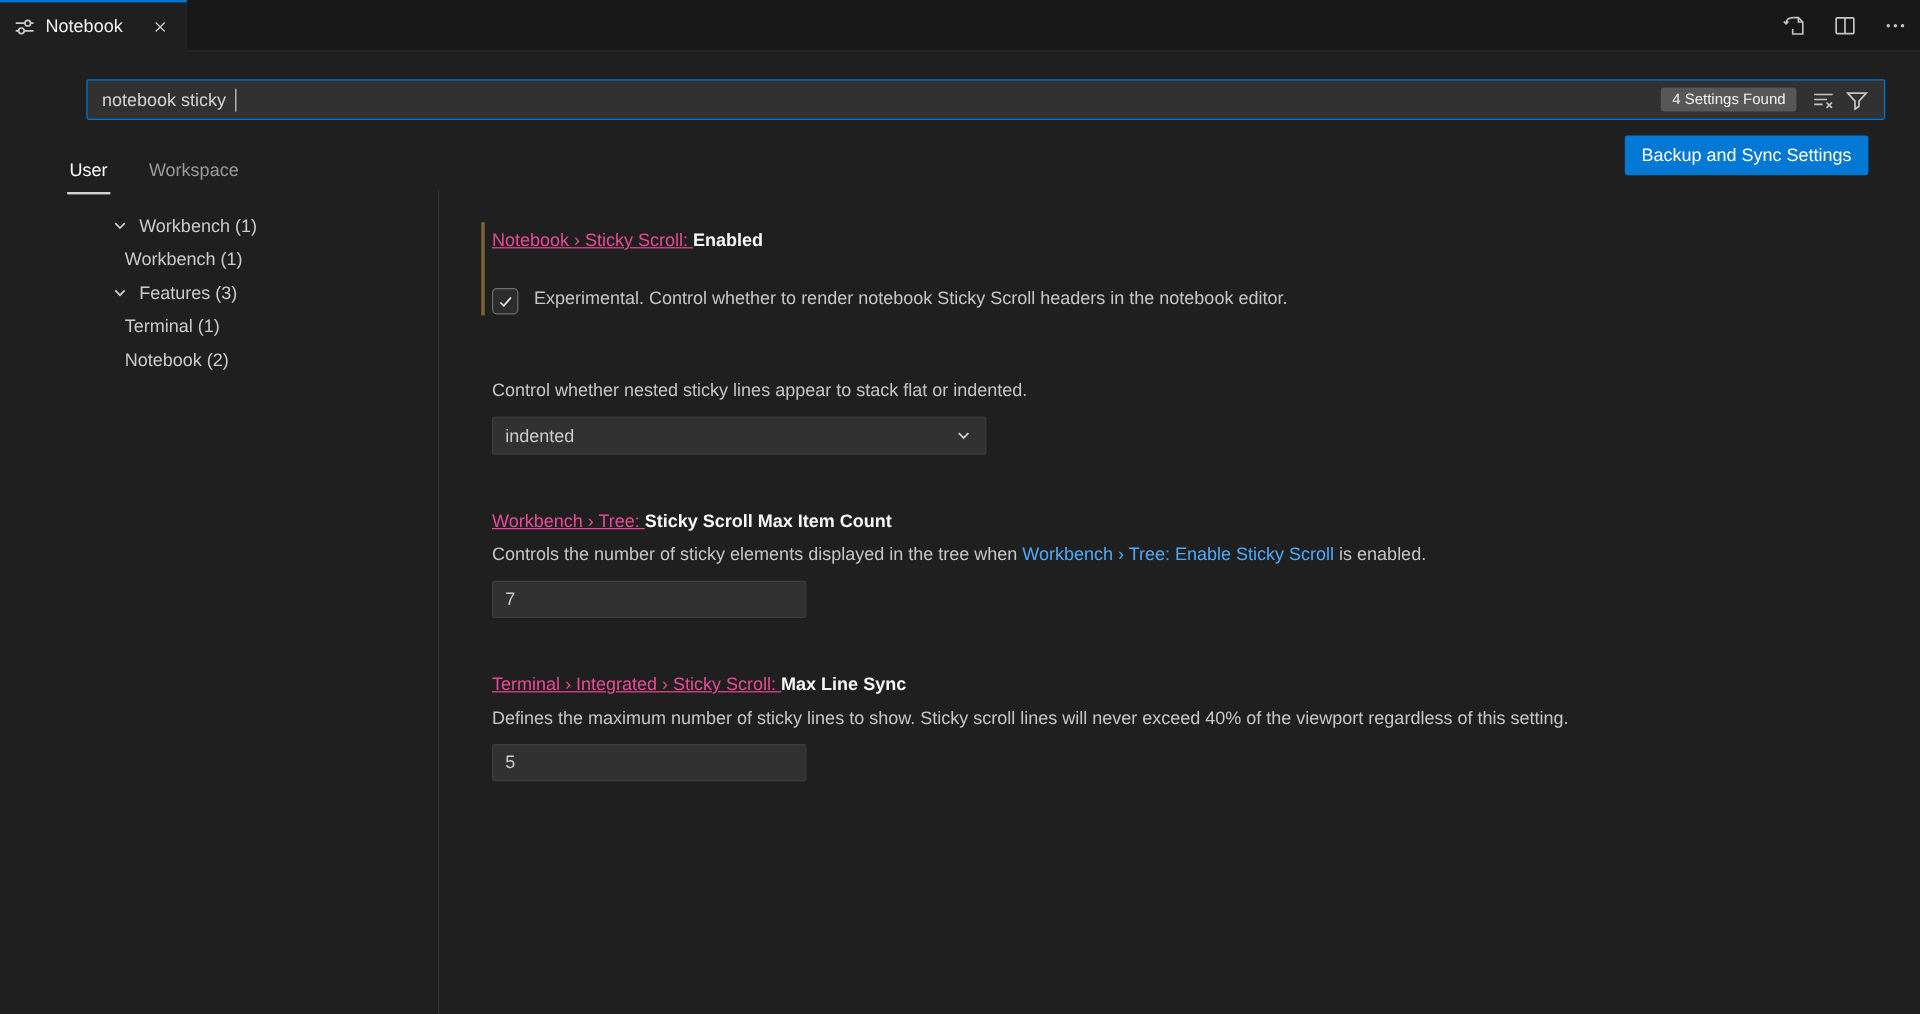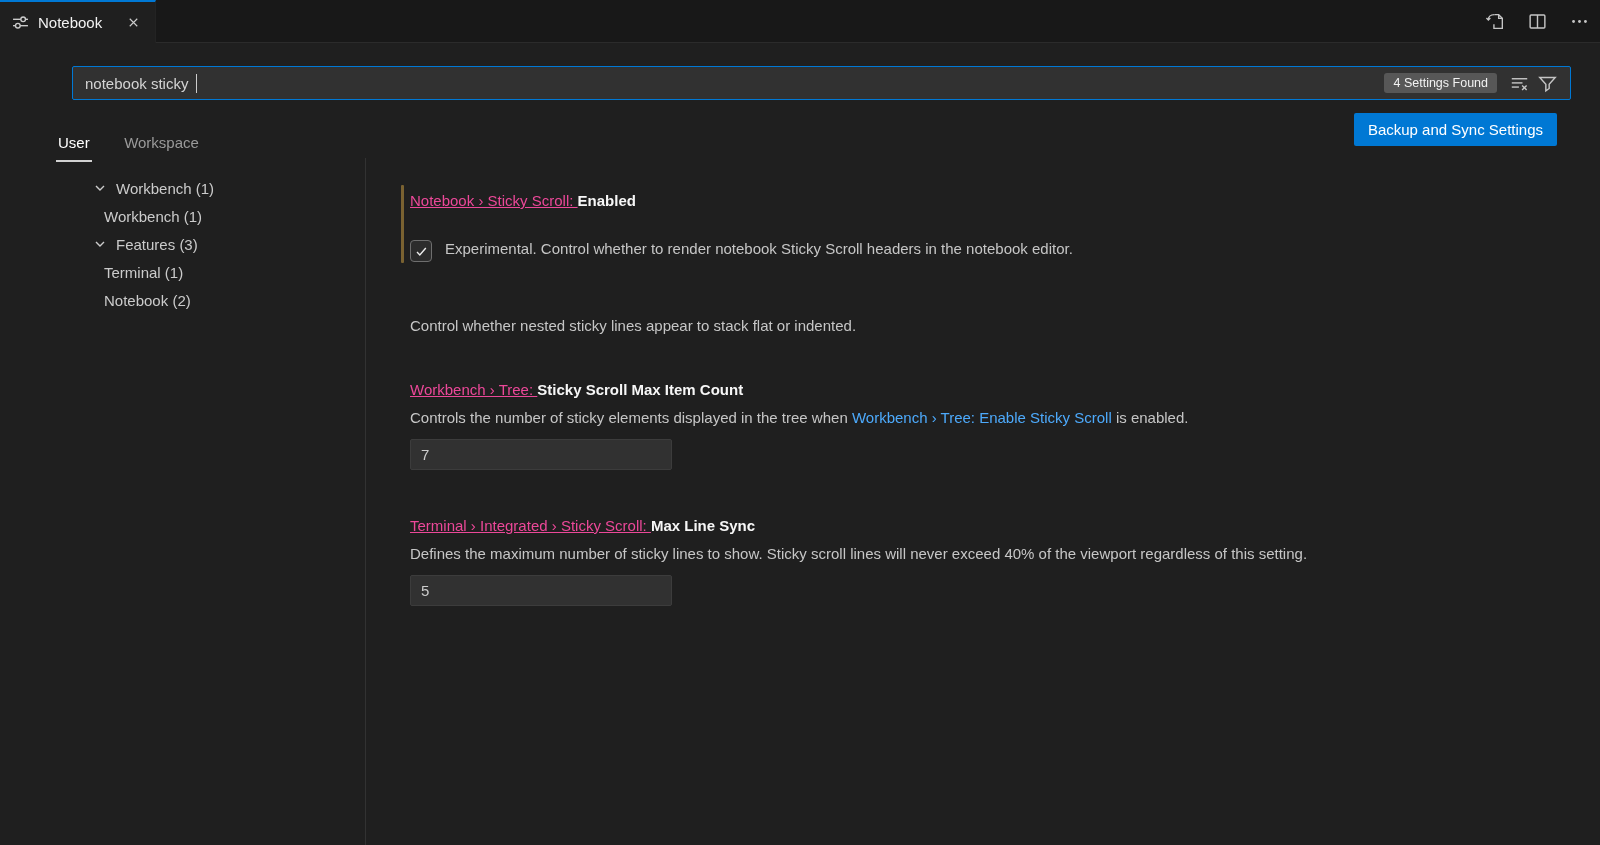--- a/index.html
+++ b/index.html
@@ -201,20 +201,28 @@
         <svg width="15" height="15" viewBox="0 0 16 16">
             <path d="M3.2 8.6l3 3 6.4-7.4" fill="none" stroke="#ececec" stroke-width="1.5"></path>
           </svg>
       </span>
       <span class="check-desc">Experimental. Control whether to render notebook Sticky Scroll headers in the notebook editor.</span>
     </div>
   </div>
 
   <div class="setting-row r2">
     <div class="setting-desc">Control whether nested sticky lines appear to stack flat or indented.</div>
+    <div class="select-box">
+      <span class="select-value">indented</span>
+      <span style="display:flex;">
+        <svg width="16" height="16" viewBox="0 0 16 16">
+            <path d="M4 6l4 4 4-4" fill="none" stroke="#cccccc" stroke-width="1.5"></path>
+          </svg>
+      </span>
+    </div>
   </div>
 
   <div class="setting-row r3">
     <div class="setting-title">
       <span class="setting-cat">Workbench › Tree: </span><span class="setting-key">Sticky Scroll Max Item Count</span>
     </div>
     <div class="setting-desc">
       <span>Controls the number of sticky elements displayed in the tree when </span><span class="link">Workbench › Tree: Enable Sticky Scroll</span><span> is enabled.</span>
     </div>
     <input class="num-input" value="7" style="">

